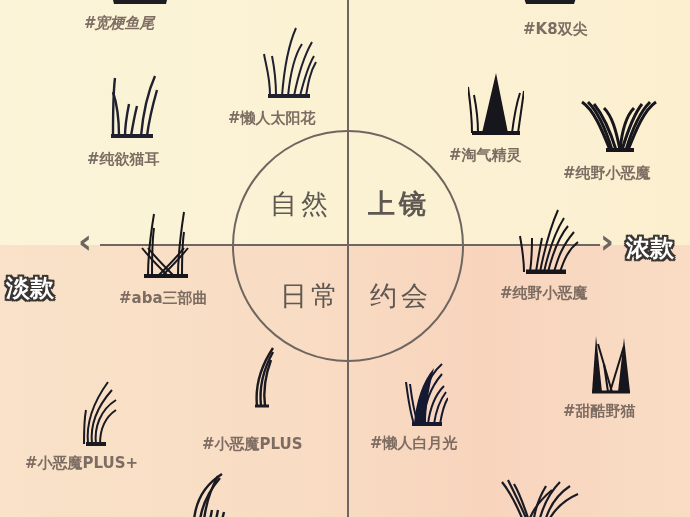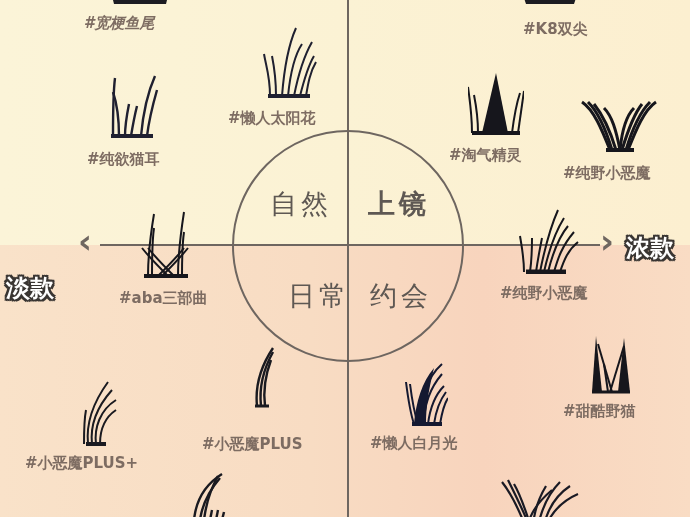--- a/index.html
+++ b/index.html
@@ -22,21 +22,21 @@
 
 <div class="bg-top"></div>
 <div class="bg-bottom"></div>
 
 <div class="circle"></div>
 <div class="axis-h"></div>
 <div class="axis-v"></div>
 
 <div class="quad-label" style="left:270px;top:186px;">自然</div>
 <div class="quad-label" style="left:368px;top:186px;font-weight:bold;">上镜</div>
-<div class="quad-label" style="left:288px;top:278px;text-align:right;">日常</div>
+<div class="quad-label" style="left:280px;top:278px;text-align:right;">日常</div>
 <div class="quad-label" style="left:370px;top:278px;">约会</div>
 
 <div class="end-label" style="left:6px;top:229px;margin-top:43px;">淡款</div>
 <div class="chev" style="left:78px;top:224px;">‹</div>
 <div class="chev" style="left:600px;top:224px;">›</div>
 <div class="end-label" style="left:626px;top:232px;">浓款</div>
 
 <div class="lash" style="left:110px;top:-6px;">
   <svg width="60" height="12">
       <path d="M2 2 L58 2 L56 10 L4 10 Z" fill="#1c1c22"></path>

